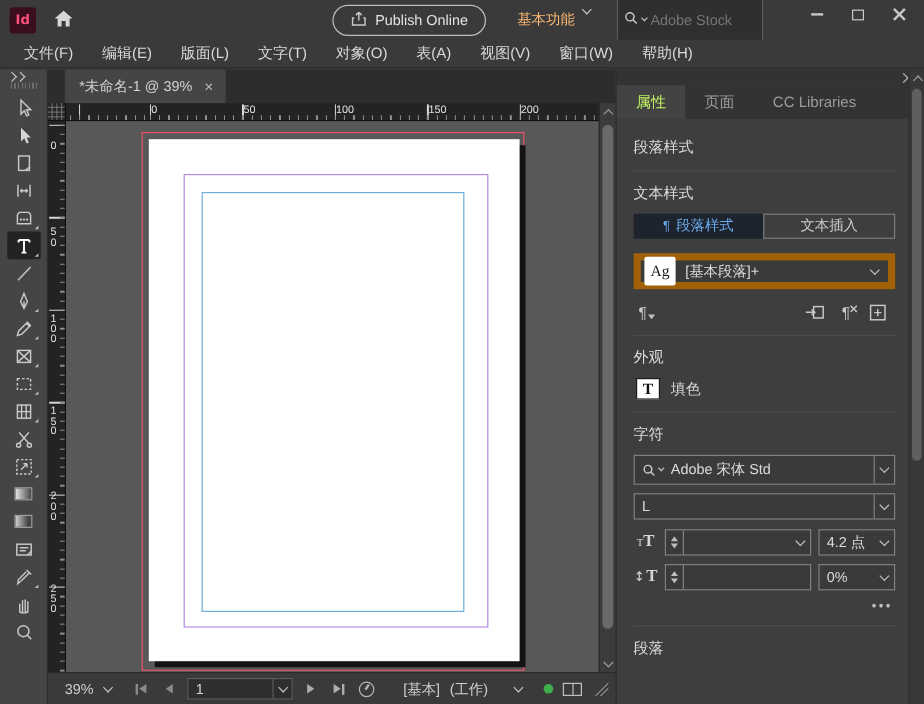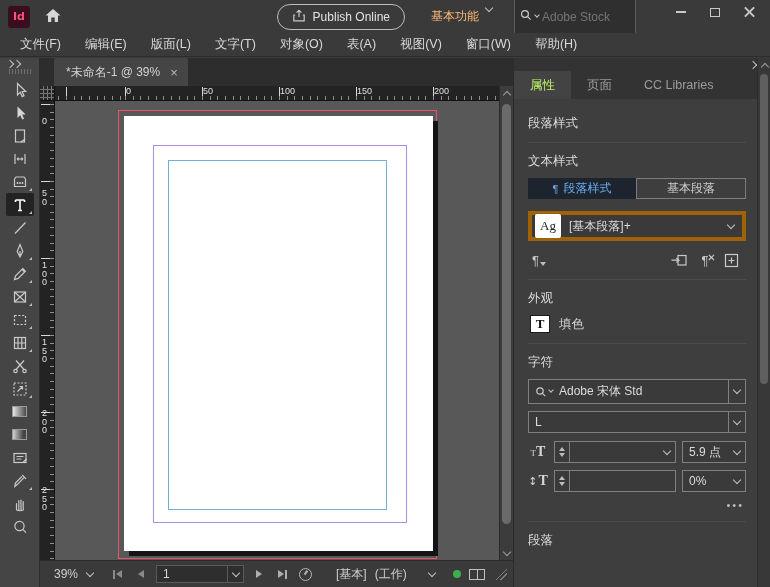--- a/index.html
+++ b/index.html
@@ -150,21 +150,21 @@
     border-left:1px solid #2e2e2e; }
   .pscroll .thumb { position:absolute; left:2px; right:2px; top:16px; height:310px;
     background:#5f5f5f; border-radius:5px; }
   .sect { font-size:12.5px; color:#dcdcdc; margin:6px 0 8px; }
   .divider { height:1px; background:#4c4c4c; margin:10px 0; }
   .styletoggle { display:flex; height:21px; margin-bottom:12px; }
   .stbtn { flex:1; display:flex; align-items:center; justify-content:center; gap:5px; font-size:12px; }
   .stbtn.active { background:#1e242d; color:var(--accent_blue); }
   .stbtn.active .pil { color:var(--accent_blue); font-size:11px; }
   .stbtn.plain { border:1px solid #7c7c7c; color:#cdcdcd; }
-  .agcombo { height:30px; border:4px solid #a16207; display:flex; align-items:center;
+  .agcombo { height:30px; border:6px solid #a16207; display:flex; align-items:center;
     padding:0 8px 0 3px; gap:8px; margin-bottom:10px; background:#3a3a3a; }
   .agbadge { width:26px; height:24px; background:#fff; color:#222; border-radius:2px;
     display:flex; align-items:center; justify-content:center;
     font-family:"Liberation Serif","DejaVu Serif",serif; font-size:13px; }
   .agname { flex:1; color:#dcdcdc; }
   .iconrow { display:flex; align-items:center; margin:2px 2px 4px 4px; color:#c9c9c9; }
   .iconrow .pil { font-size:13px; }
   .pil-dd { width:0; height:0; border-left:3px solid transparent; border-right:3px solid transparent;
     border-top:4px solid #bdbdbd; margin:8px 0 0 1px; }
   .iconrow .grow { flex:1; }
@@ -481,21 +481,21 @@
         <div class="sect">段落样式</div>
         <div class="divider"></div>
 
         <div class="sect">文本样式</div>
         <div class="styletoggle">
           <div class="stbtn active">
             <span class="pil">¶</span>
             <span>段落样式</span>
           </div>
           <div class="stbtn plain">
-            <span>基本段落</span>
+            <span>文本插入</span>
           </div>
         </div>
 
         <div class="agcombo">
           <span class="agbadge">Ag</span>
           <span class="agname">[基本段落]+</span>
           <span class="chev"></span>
         </div>
 
         <div class="iconrow">
@@ -564,21 +564,21 @@
             <span class="stepper">
                 <span class="stp-up"></span>
                 <span class="stp-dn"></span>
               </span>
             <span class="val"></span>
             <span class="dd">
                 <span class="chev"></span>
               </span>
           </div>
           <div class="combo" style="width:64px">
-            <span class="val">5.9 点</span>
+            <span class="val">4.2 点</span>
             <span class="dd">
                 <span class="chev"></span>
               </span>
           </div>
         </div>
 
         <div class="charrow">
           <span class="ico-tt">
             <span class="ar">↕</span>
               <span class="bg">T</span>

